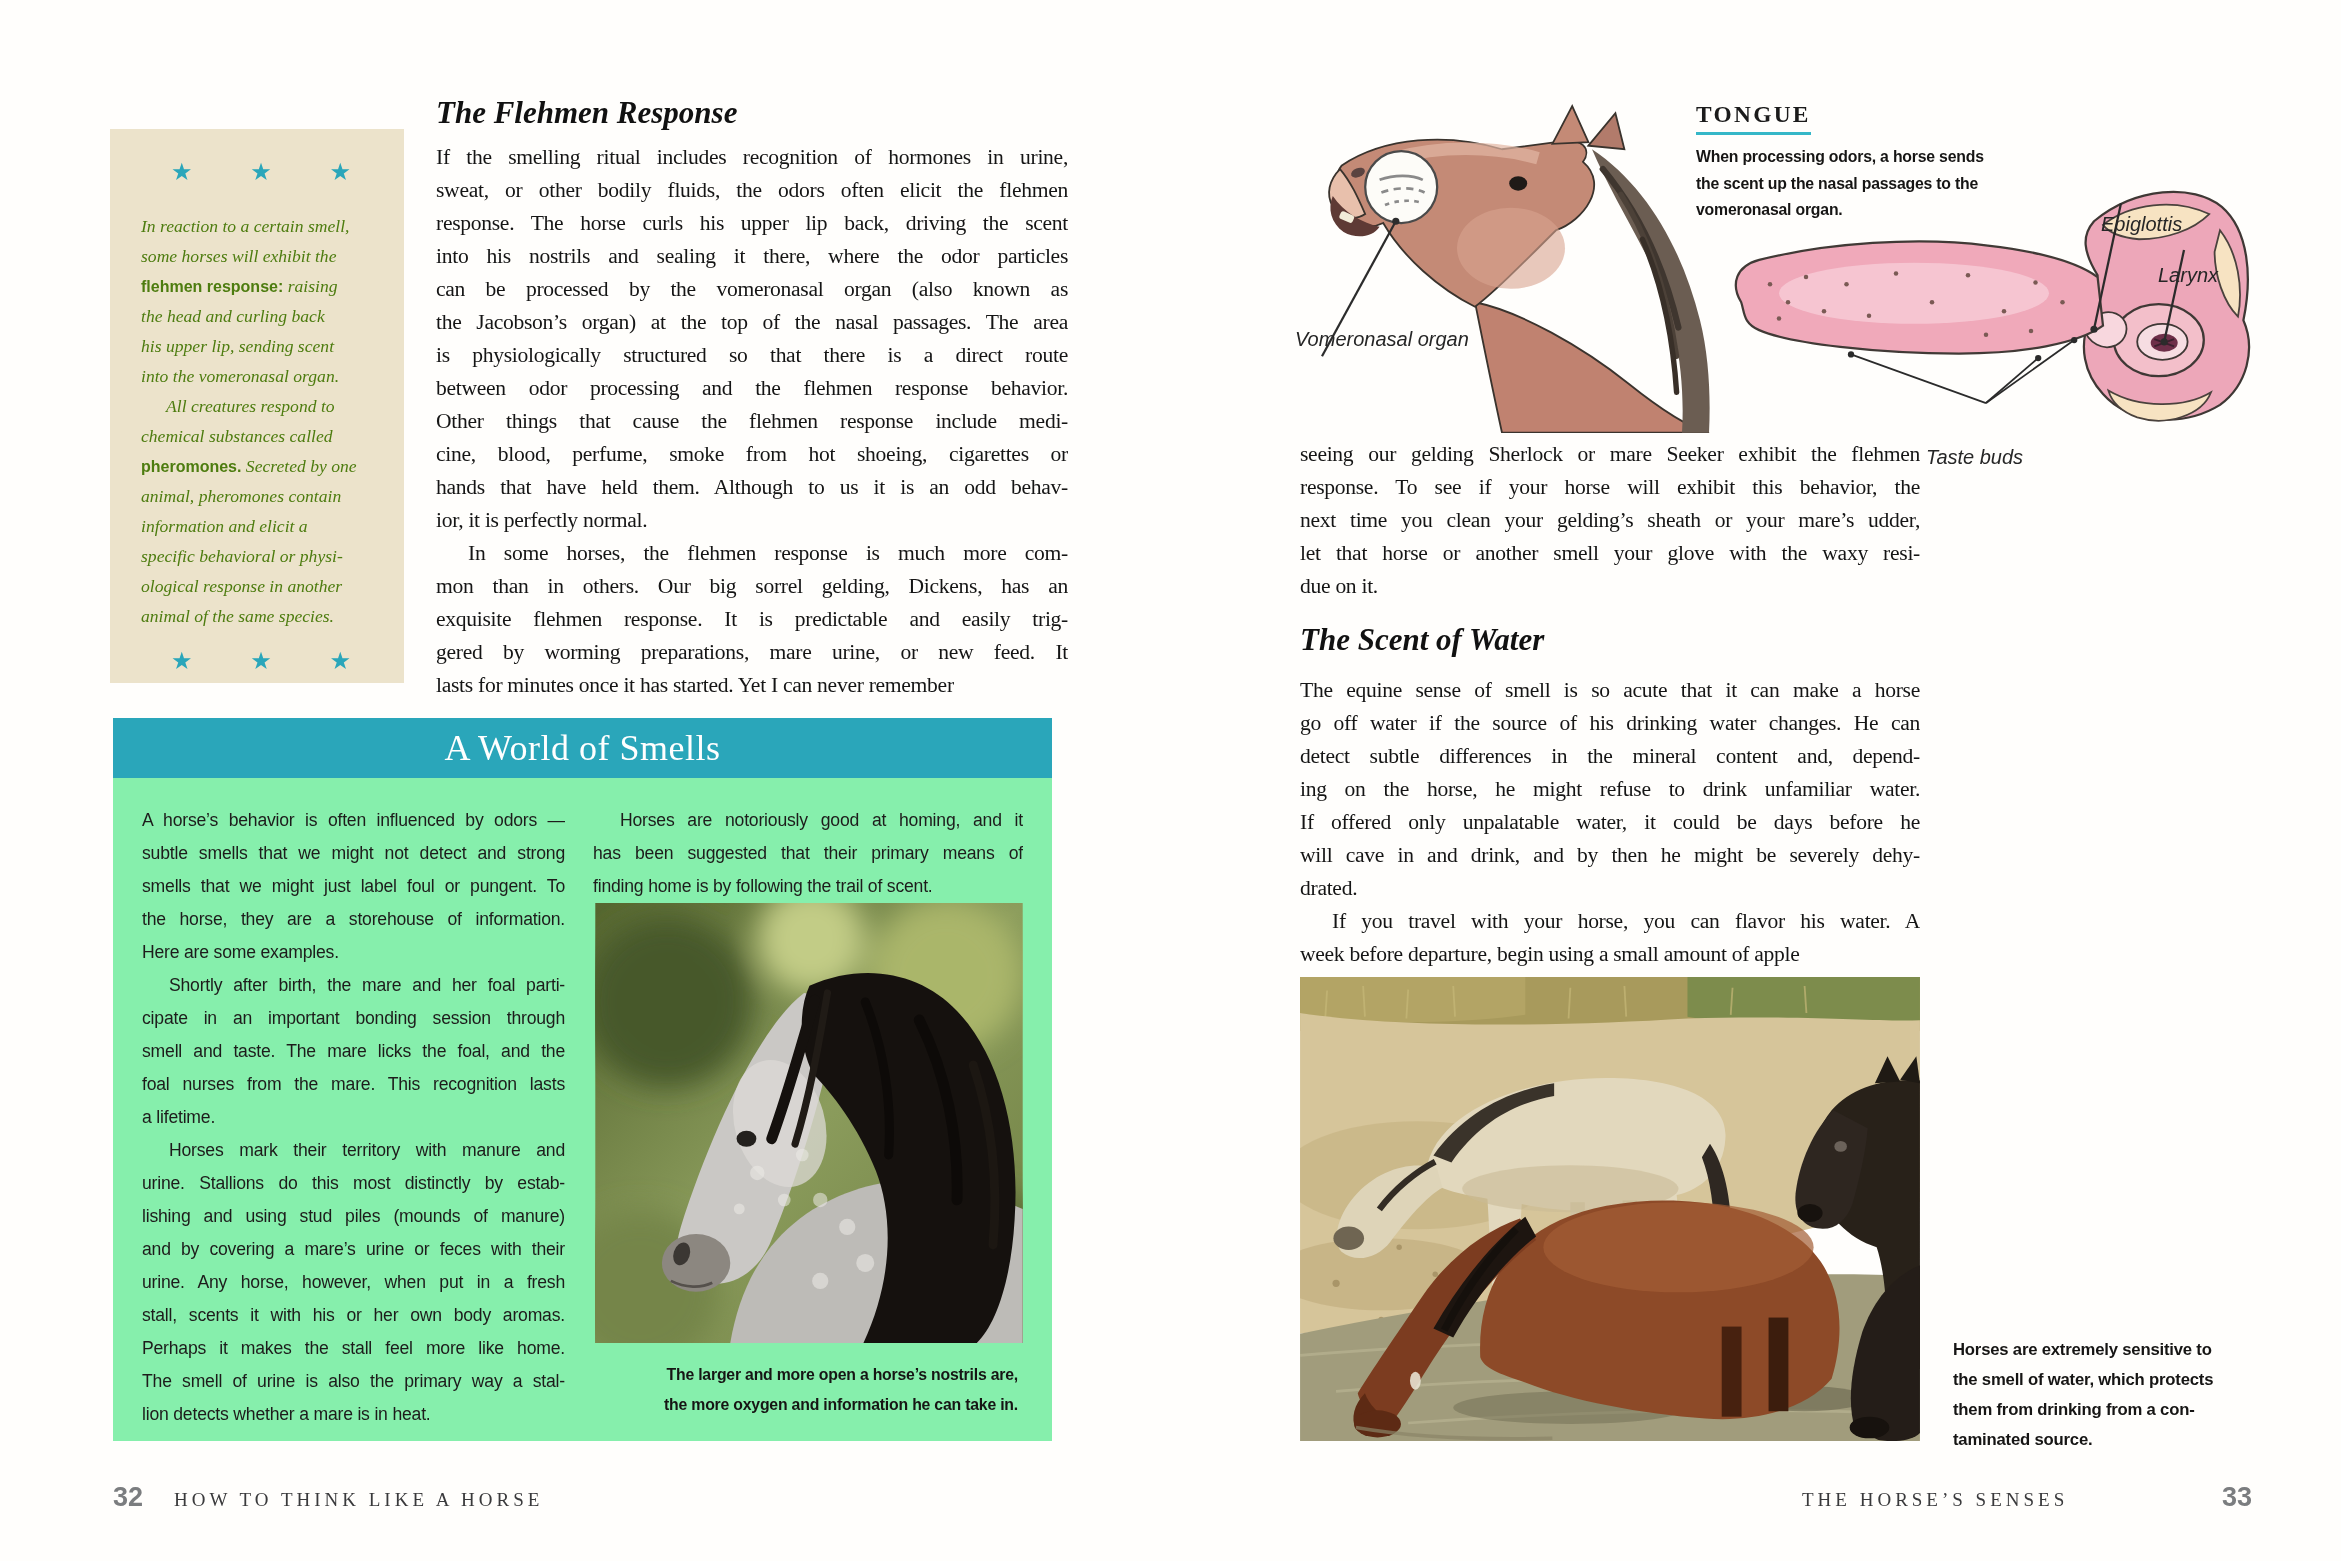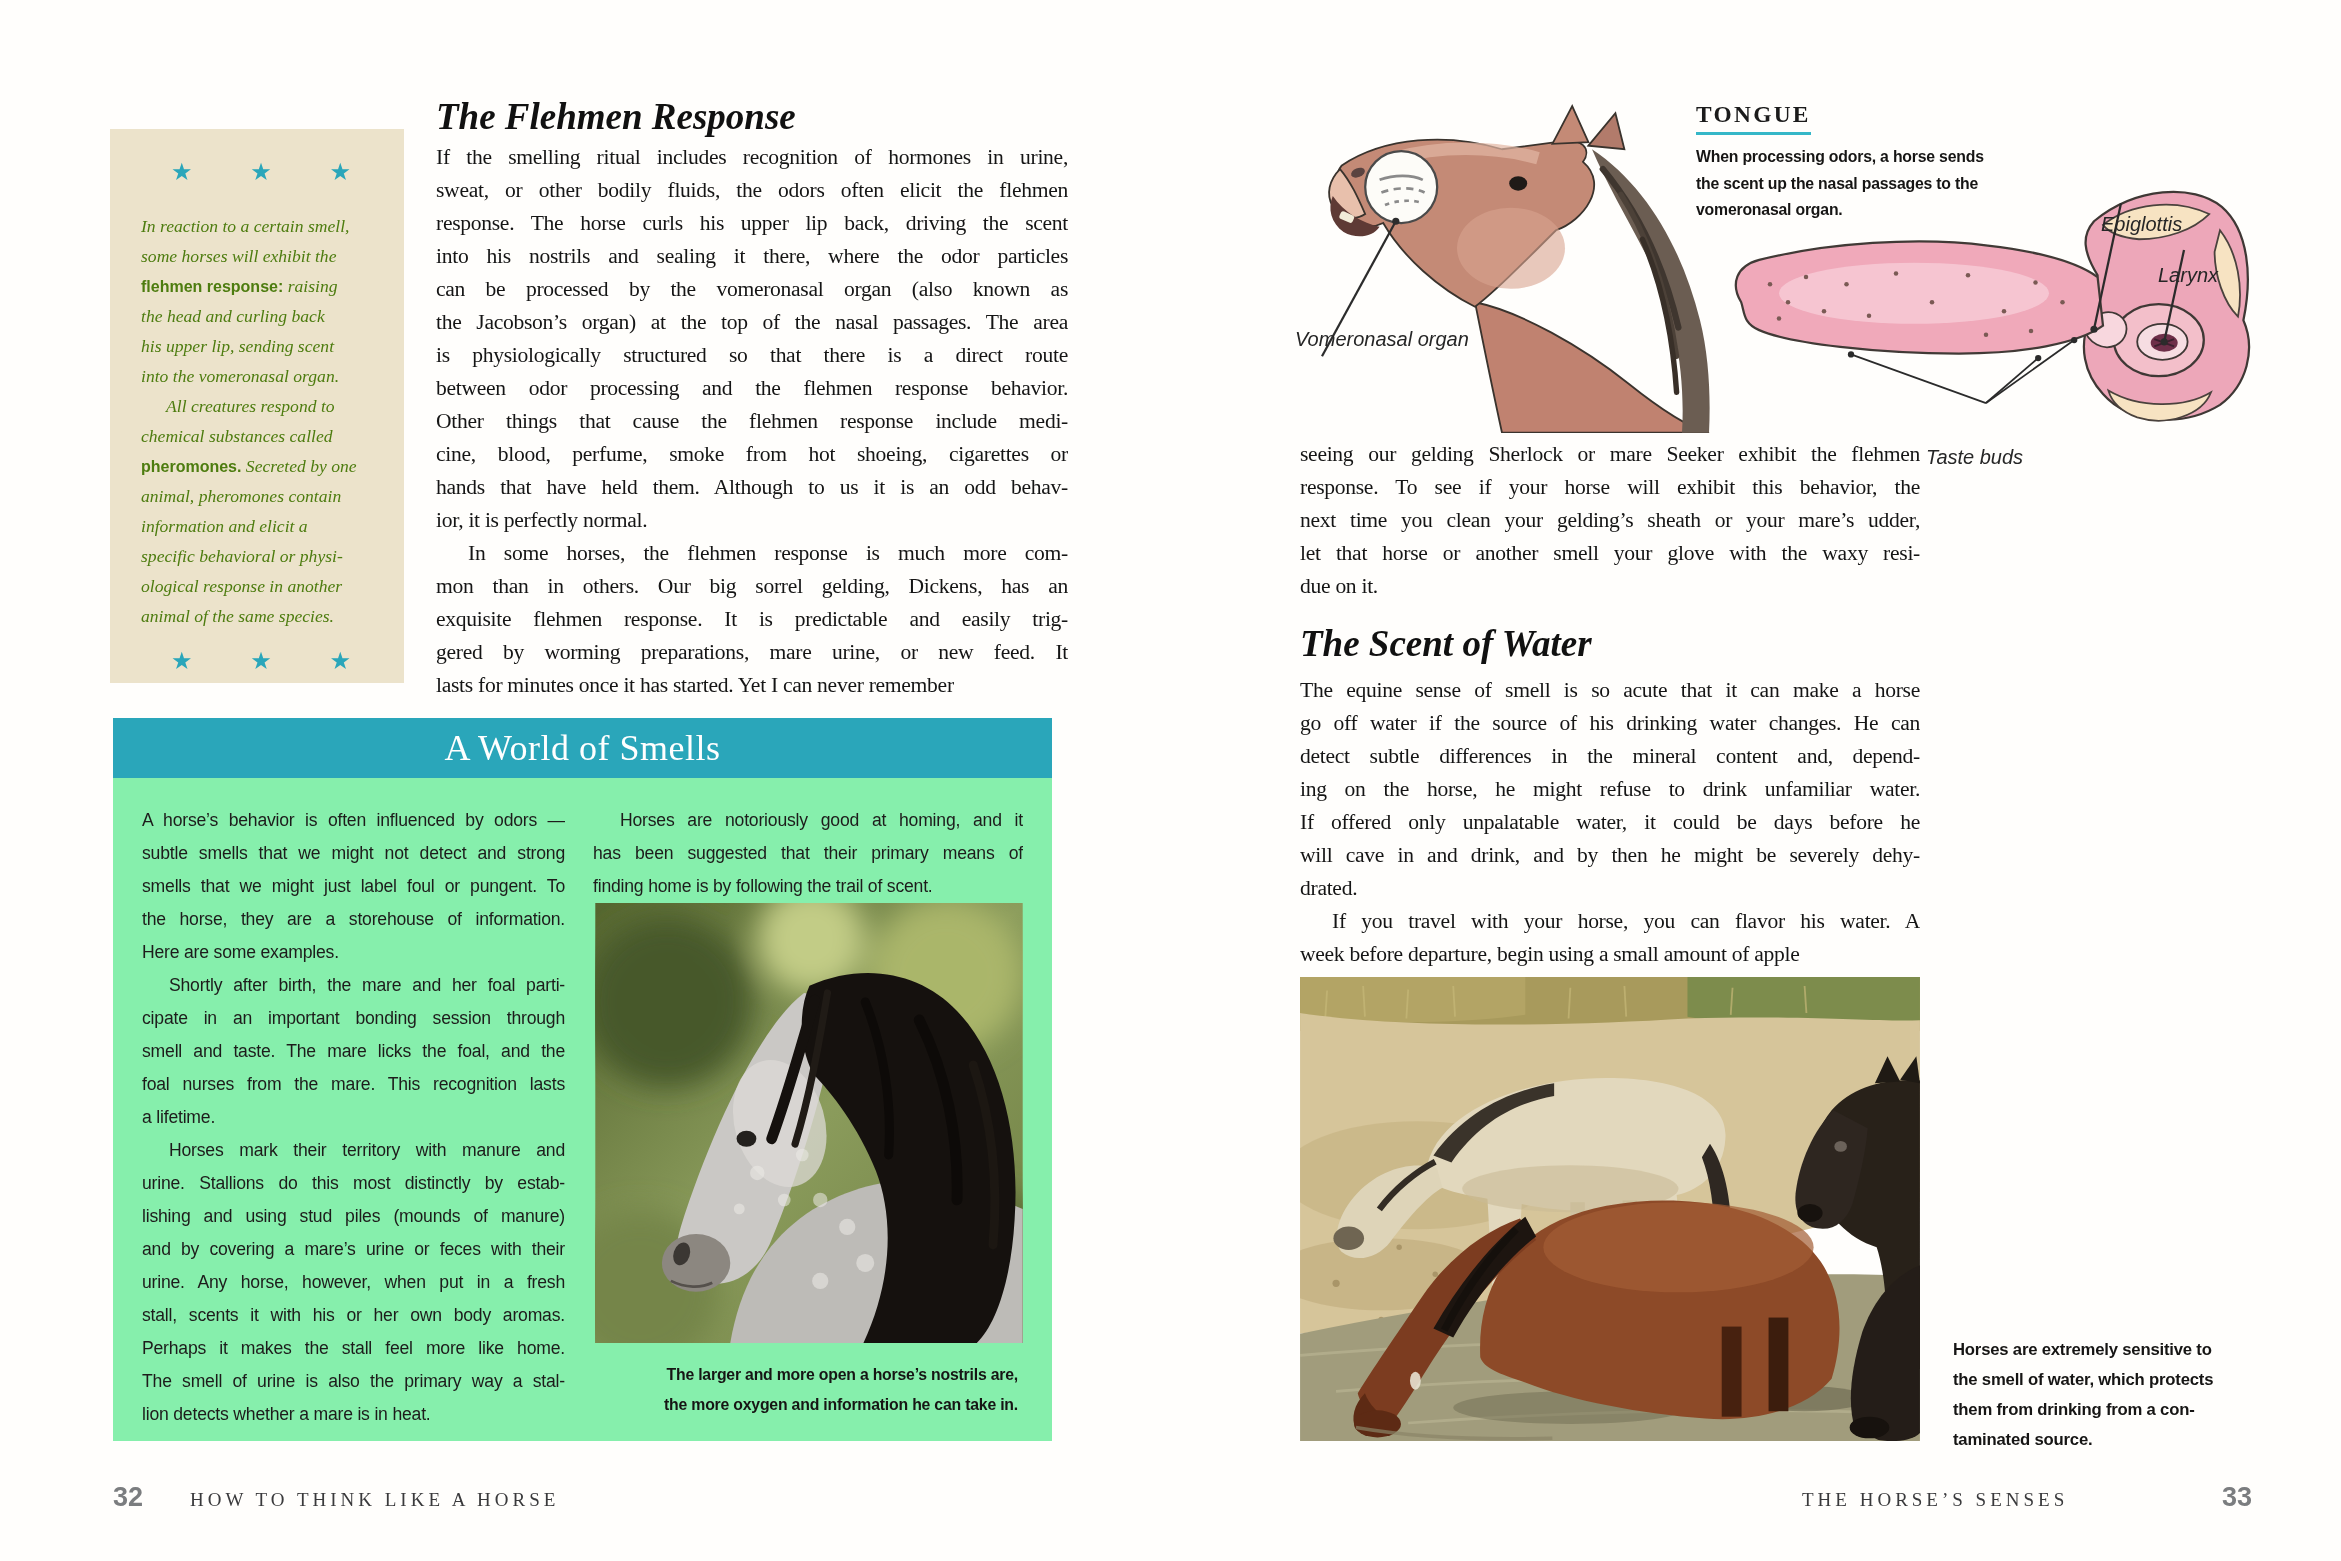--- a/index.html
+++ b/index.html
@@ -6,21 +6,21 @@
   #page{position:relative;width:2342px;height:1561px;background:#fffefc;overflow:hidden;
         font-family:"Liberation Serif",serif;color:#171717;}
   .abs{position:absolute;}
   .tline{height:var(--lh,32px);line-height:var(--lh,32px);overflow:hidden;}
   .just .tline{text-align:justify;text-align-last:justify;}
   .just .tline.end{text-align-last:left;}
   .tline.ind{text-indent:32px;}
 
   
   .serifcol{--lh:33px;font-family:"Liberation Serif",serif;font-size:21.6px;letter-spacing:-0.3px;color:#151515;}
-  .heading{font-family:"Liberation Serif",serif;font-style:italic;font-weight:bold;font-size:37px;color:#111;}
+  .heading{font-family:"Liberation Serif",serif;font-style:italic;font-weight:bold;font-size:31px;color:#111;}
 
   
   .star-box{left:110px;top:129px;width:294px;height:554px;background:#ece3cb;}
   .sb-inner{position:absolute;left:31px;top:27px;width:240px;}
   .star-row{display:flex;justify-content:space-between;width:180px;margin:0 auto;color:#2aa6ba;font-size:24px;font-family:"DejaVu Sans",sans-serif;height:36px;line-height:32px;}
   .sb-text{--lh:30px;font-family:"Liberation Serif",serif;font-style:italic;font-size:17.6px;color:#4d7c0f;margin-top:19px;}
   .sb-text .tline.ind{text-indent:25px;}
   .bseg{font-family:"Liberation Sans",sans-serif;font-style:normal;font-weight:bold;font-size:16px;letter-spacing:0;}
 
   
@@ -33,21 +33,21 @@
   .capbold{font-family:"Liberation Sans",sans-serif;font-weight:bold;color:#161514;}
   .wos-caption{--lh:30px;left:595px;top:1360px;width:423px;font-size:15.8px;letter-spacing:-0.2px;text-align:right;}
   .water-caption{--lh:30px;left:1953px;top:1335px;width:301px;font-size:16.7px;letter-spacing:-0.2px;}
   .tongue-caption{--lh:26.6px;left:1696px;top:144px;width:326px;font-size:15.8px;letter-spacing:-0.2px;}
 
   .tongue-head{left:1696px;top:101px;font-family:"Liberation Serif",serif;font-weight:bold;font-size:23.4px;
                letter-spacing:2.3px;color:#1b1b1b;border-bottom:3.6px solid #35b7c8;padding-bottom:3.6px;text-align:right;}
 
   .figlabel{font-family:"Liberation Sans",sans-serif;font-style:italic;font-size:20px;color:#262626;margin-top:42px;}
 
-  .footer{display:flex;align-items:baseline;gap:47px;}
+  .footer{display:flex;align-items:baseline;gap:31px;}
   .pagenum{font-family:"Liberation Sans",sans-serif;font-weight:bold;font-size:27px;color:#7b7d7f;}
   .runtitle{font-family:"Liberation Serif",serif;font-size:19px;letter-spacing:4px;color:#3a3a3c;}
   .footer-left{left:113px;top:1482px;}
   .footer-right{left:1802px;top:1482px;width:450px;justify-content:space-between;}
 </style>
 </head>
 <body>
 
 <div id="page">
 

